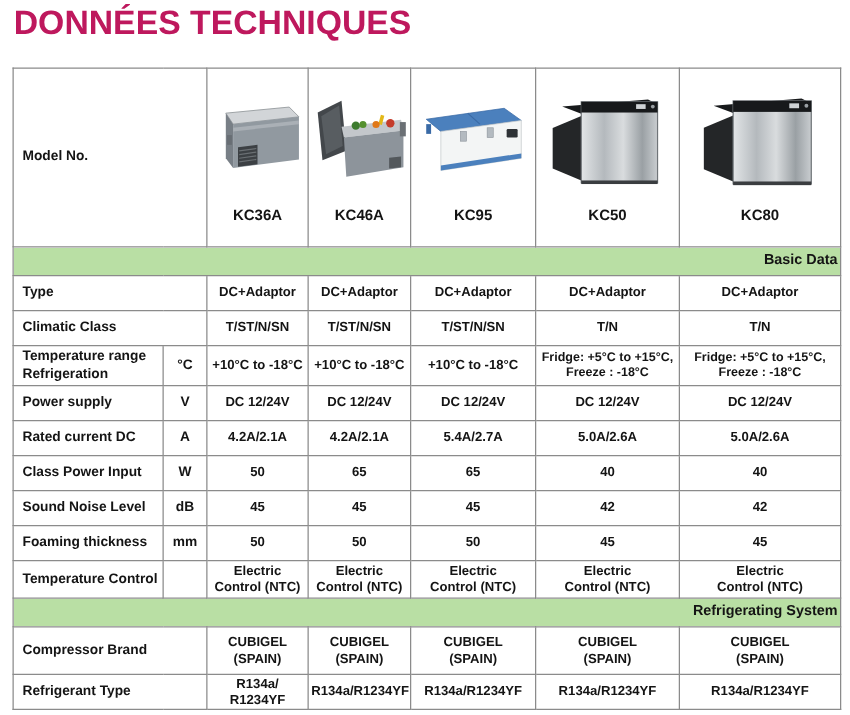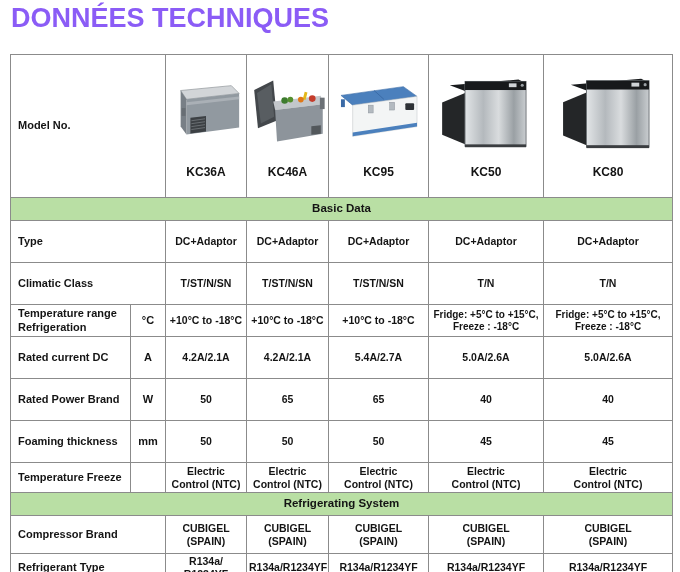--- a/index.html
+++ b/index.html
@@ -1,27 +1,27 @@
 <!DOCTYPE html>
 <html><head>
 <meta charset="utf-8">
 <style>
   html,body{margin:0;padding:0;background:#ffffff;}
   .page{position:relative;width:680px;height:572px;overflow:hidden;background:#ffffff;
         font-family:"Liberation Sans",sans-serif;}
   .title{position:absolute;left:11px;top:3px;margin:0;font-size:27px;font-weight:700;
-         color:#8b5cf6;letter-spacing:0;}
+         color:#be185d;letter-spacing:0;}
   table.spec{position:absolute;left:10px;top:54px;width:662px;border-collapse:collapse;
              table-layout:fixed;border:1px solid #777;}
   td{border:1px solid #8b8b8b;font-size:10.5px;font-weight:700;color:#141414;
      text-align:center;vertical-align:middle;padding:1px 2px;white-space:pre-line;
      line-height:1.2;overflow:hidden;}
   td.lbl{text-align:left;padding-left:7px;font-size:11px;}
   td.unit{font-size:11px;}
-  tr.sec td{background:#b9dfa4;text-align:center;padding-left:2px;font-size:11.5px;height:20px;} tr.h24{height:42px} tr.h26{height:26px} tr.h30{height:30px}
+  tr.sec td{background:#b9dfa4;text-align:right;padding-left:2px;font-size:11.5px;height:20px;} tr.h24{height:28px} tr.h26{height:26px} tr.h30{height:30px}
   tr.h32{height:32px} tr.h38{height:38px} tr.model-row{height:110px}
   td.sm{font-size:10px;}
   td.prod{padding:2px 1px;vertical-align:bottom;margin-top:45px;}
   .pimg{height:82px;display:flex;align-items:center;justify-content:center;}
   .mname{font-size:12px;font-weight:700;text-align:center;padding:1px 0 3px 0;}
 </style>
 </head>
 <body>
 
 <div class="page">
@@ -166,54 +166,72 @@
       <td>+10°C to -18°C</td>
       <td>+10°C to -18°C</td>
       <td>+10°C to -18°C</td>
       <td class="sm">Fridge: +5°C to +15°C,
 Freeze : -18°C</td>
       <td class="sm">Fridge: +5°C to +15°C,
 Freeze : -18°C</td>
     </tr>
 
 
+    <tr class="h24">
+      <td class="lbl">Power supply</td>
+      <td class="unit">V</td>
+      <td>DC 12/24V</td>
+      <td>DC 12/24V</td>
+      <td>DC 12/24V</td>
+      <td>DC 12/24V</td>
+      <td>DC 12/24V</td>
+    </tr>
 
     <tr class="h24">
       <td class="lbl">Rated current DC</td>
       <td class="unit">A</td>
       <td>4.2A/2.1A</td>
       <td>4.2A/2.1A</td>
       <td>5.4A/2.7A</td>
       <td>5.0A/2.6A</td>
       <td>5.0A/2.6A</td>
     </tr>
 
     <tr class="h24">
-      <td class="lbl">Rated Power Brand</td>
+      <td class="lbl">Class Power Input</td>
       <td class="unit">W</td>
       <td>50</td>
       <td>65</td>
       <td>65</td>
       <td>40</td>
       <td>40</td>
     </tr>
 
+    <tr class="h24">
+      <td class="lbl">Sound Noise Level</td>
+      <td class="unit">dB</td>
+      <td>45</td>
+      <td>45</td>
+      <td>45</td>
+      <td>42</td>
+      <td>42</td>
+    </tr>
 
     <tr class="h24">
       <td class="lbl">Foaming thickness</td>
       <td class="unit">mm</td>
       <td>50</td>
       <td>50</td>
       <td>50</td>
       <td>45</td>
       <td>45</td>
     </tr>
 
     <tr class="h30">
-      <td class="lbl">Temperature Freeze</td>
+      <td class="lbl">Temperature Control</td>
       <td class="unit"></td>
       <td>Electric
 Control (NTC)</td>
       <td>Electric
 Control (NTC)</td>
       <td>Electric
 Control (NTC)</td>
       <td>Electric
 Control (NTC)</td>
       <td>Electric

